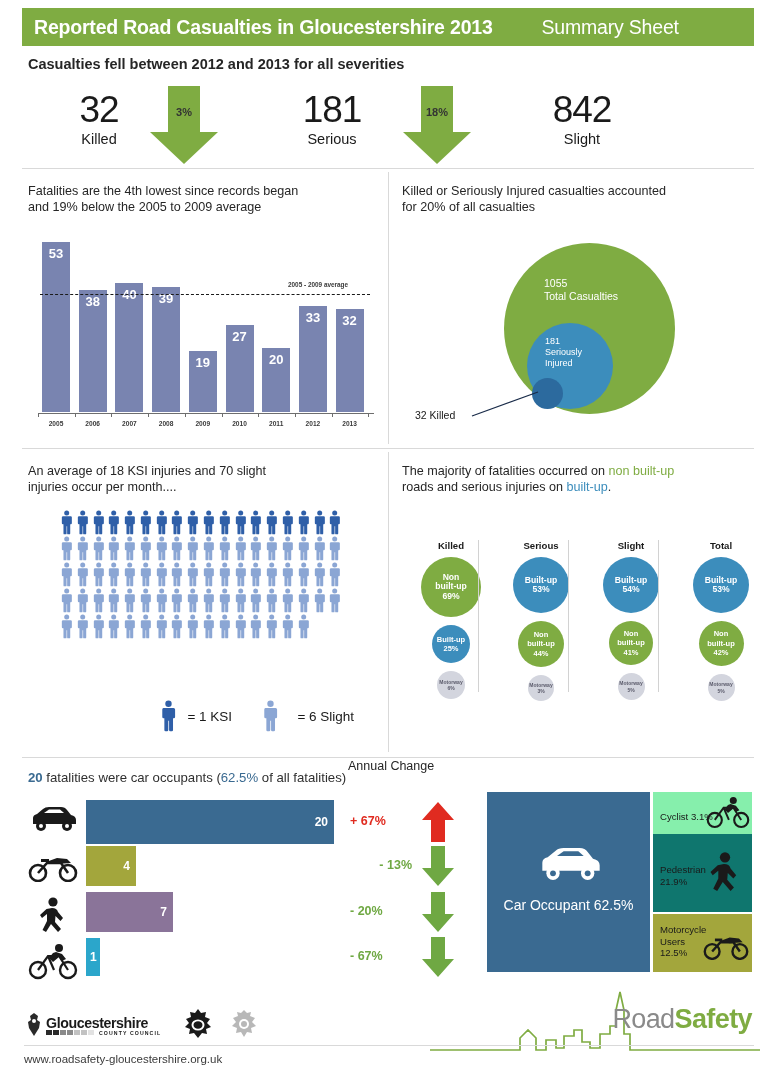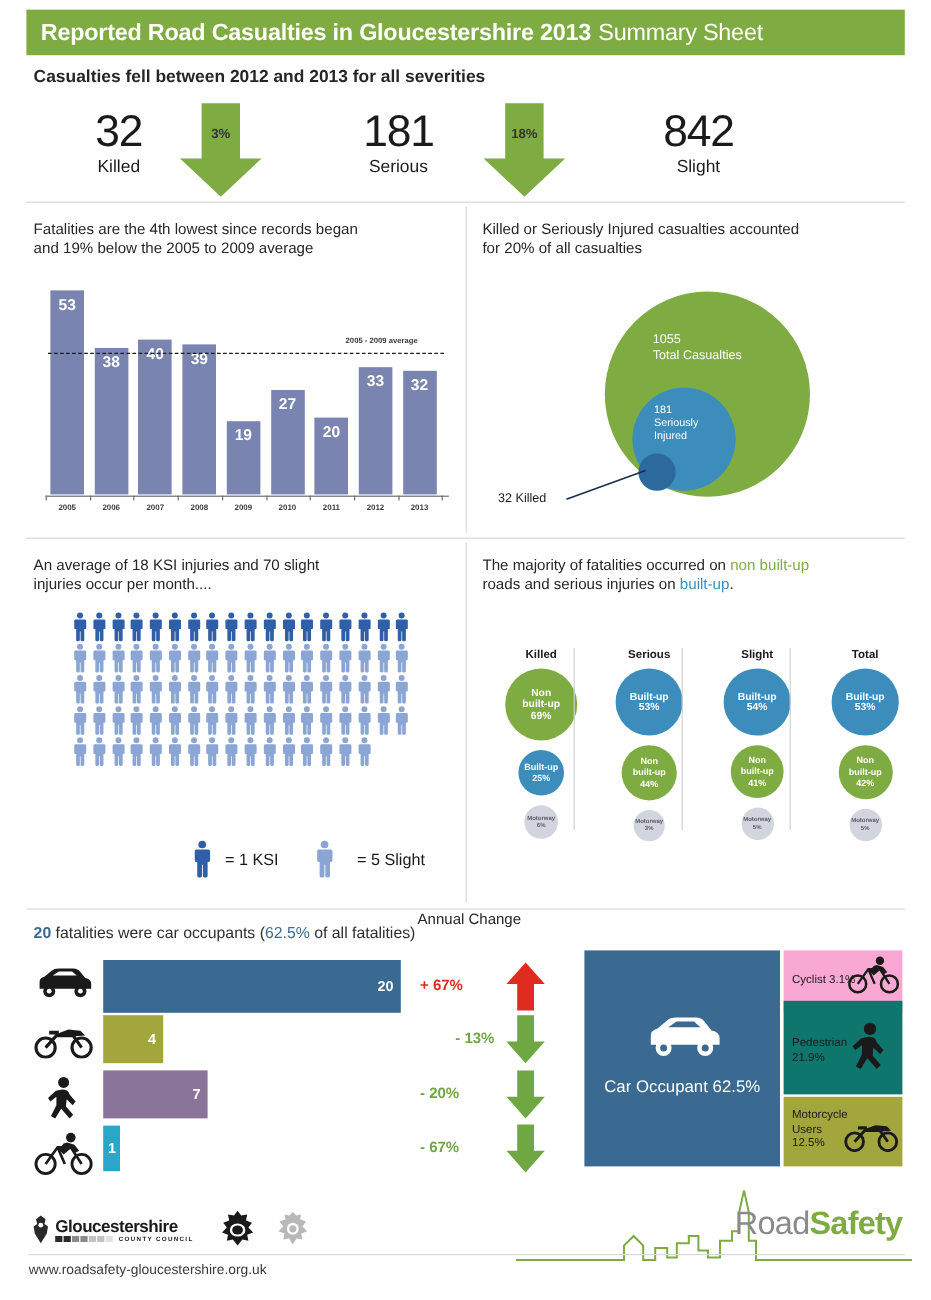--- a/index.html
+++ b/index.html
@@ -9,21 +9,21 @@
     font-family: "Liberation Sans", sans-serif;
     color: #2f2f2f;
     position: relative;
     overflow: hidden;
   }
   .page { width:776px; height:1083px; position:relative; }
 
   
   .header-bar {
     position:absolute; left:22px; top:8px; width:732px; height:38px;
-    background:#7fac42; display:flex; align-items:center; padding-left:12px;
+    background:#7fac42; display:flex; align-items:center; padding-left:12px;gap:43px;
   }
   .header-bar .t1 { color:#fff; font-size:19.5px; font-weight:bold; letter-spacing:-0.2px; }
   .header-bar .t2 { color:#fff; font-size:19.5px; font-weight:normal; margin-left:6px; letter-spacing:-0.2px;}
 
   .subhead {
     position:absolute; left:28px; top:56px; font-size:14.5px; font-weight:bold; color:#262626;
   }
 
   
   .kpi-row { position:absolute; left:22px; top:84px; width:732px; height:82px; }
@@ -607,21 +607,21 @@
       <path d="M3.6 8.4h10.8a1.6 1.6 0 0 1 1.6 1.6v8a1.4 1.4 0 0 1-1.4 1.4h-.8v12.4a1.3 1.3 0 0 1-1.3 1.3h-1.6a1.3 1.3 0 0 1-1.3-1.3V22h-0.8v9.8a1.3 1.3 0 0 1-1.3 1.3H5.9a1.3 1.3 0 0 1-1.3-1.3V19.4h-.8A1.4 1.4 0 0 1 2.4 18v-8a1.6 1.6 0 0 1 1.2-1.6z" fill="#2f5fa8"></path>
     </svg>
     <span class="legend-txt">= 1 KSI</span>
   </div>
 
   <div style="position:absolute; left:262px; top:700px;">
     <svg class="legend-person" viewBox="0 0 18 34">
       <circle cx="9" cy="4" r="3.4" fill="#8ba6d4"></circle>
       <path d="M3.6 8.4h10.8a1.6 1.6 0 0 1 1.6 1.6v8a1.4 1.4 0 0 1-1.4 1.4h-.8v12.4a1.3 1.3 0 0 1-1.3 1.3h-1.6a1.3 1.3 0 0 1-1.3-1.3V22h-0.8v9.8a1.3 1.3 0 0 1-1.3 1.3H5.9a1.3 1.3 0 0 1-1.3-1.3V19.4h-.8A1.4 1.4 0 0 1 2.4 18v-8a1.6 1.6 0 0 1 1.2-1.6z" fill="#8ba6d4"></path>
     </svg>
-    <span class="legend-txt" style="margin-left:14px;">= 5 Slight</span>
+    <span class="legend-txt" style="margin-left:14px;">= 6 Slight</span>
   </div>
 
   <div class="sect-title" style="position:absolute; left:402px; top:463px; width:350px;">
     <div>
       <span>The majority of fatalities occurred on </span><span style="color:#7fac42;">non built-up</span>
     </div>
     <div>
       <span>roads and serious injuries on </span><span style="color:#3c8dbc;">built-up</span><span>.</span>
     </div>
   </div>
@@ -790,21 +790,21 @@
           <circle cx="14" cy="22" r="5" fill="#ffffff"></circle>
           <circle cx="14" cy="22" r="2.2" fill="#3a6a91"></circle>
           <circle cx="40" cy="22" r="5" fill="#ffffff"></circle>
           <circle cx="40" cy="22" r="2.2" fill="#3a6a91"></circle>
           <path d="M17 9 L22 5.5 L33 5.5 L37 9 Z" fill="#3a6a91"></path>
         </svg>
         <div class="tmlbl" style="color: rgb(255, 255, 255); left: 0px; width: 163px; text-align: center; top: 108px; font-size: 14px;">
           <div>Car Occupant 62.5%</div>
         </div>
       </div>
-      <div class="tmcell" style="left: 166px; top: 0px; width: 99px; height: 52px; background: #f9a8d4;">
+      <div class="tmcell" style="left: 166px; top: 0px; width: 99px; height: 52px; background: #86efac;">
         <svg width="44" height="34" viewBox="0 0 50 38" style="position:absolute;right:2px;top:3px;">
           <circle cx="10" cy="28" r="8" fill="none" stroke="#1a1a1a" stroke-width="2.4"></circle>
           <circle cx="40" cy="28" r="8" fill="none" stroke="#1a1a1a" stroke-width="2.4"></circle>
           <path d="M10 28 L20 14 L31 14 L40 28 M20 14 L26 28" stroke="#1a1a1a" stroke-width="2.2" fill="none"></path>
           <circle cx="31" cy="6" r="4" fill="#1a1a1a"></circle>
           <path d="M28 10 L34 12 L38 17 L34 19 L31 15 L25 20 L21 16 L25 11 Z" fill="#1a1a1a"></path>
         </svg>
         <div class="tmlbl" style="color: rgb(26, 26, 26); top: 19px;">
           <div>Cyclist 3.1%</div>
         </div>

